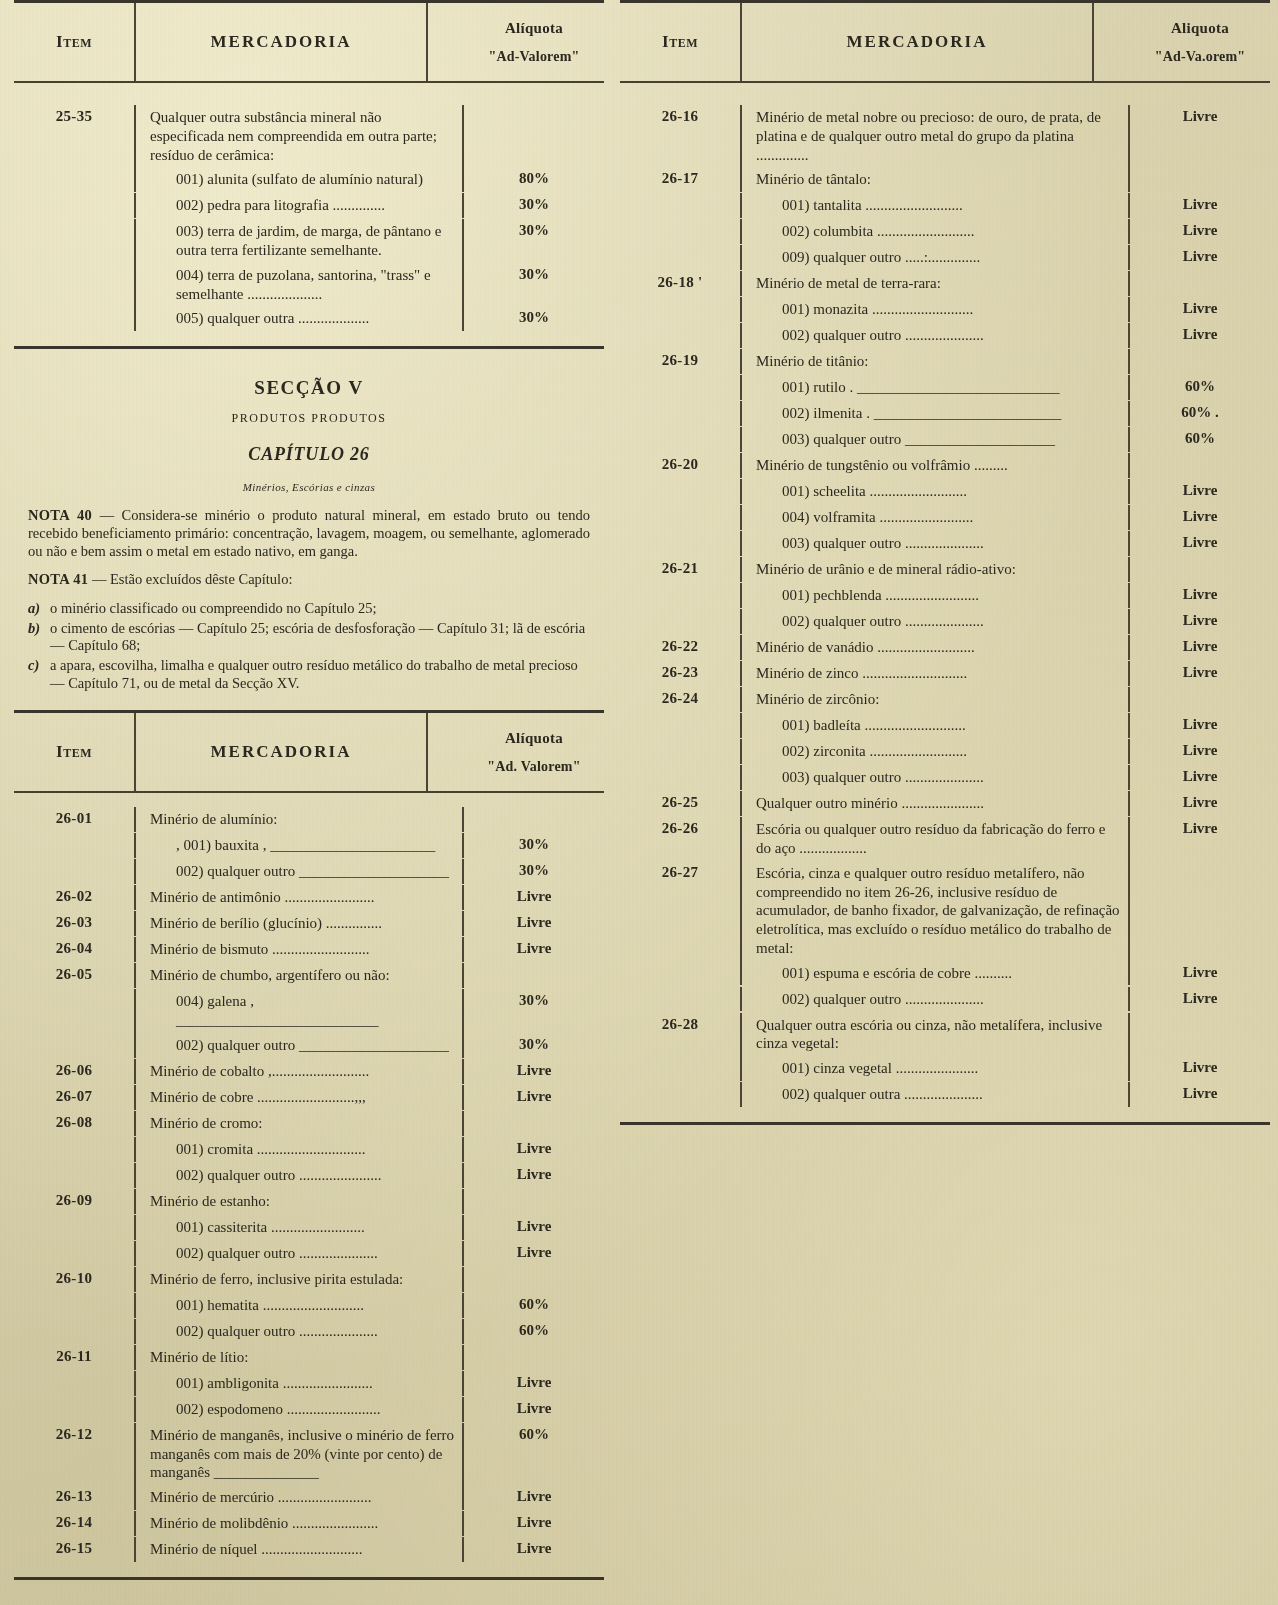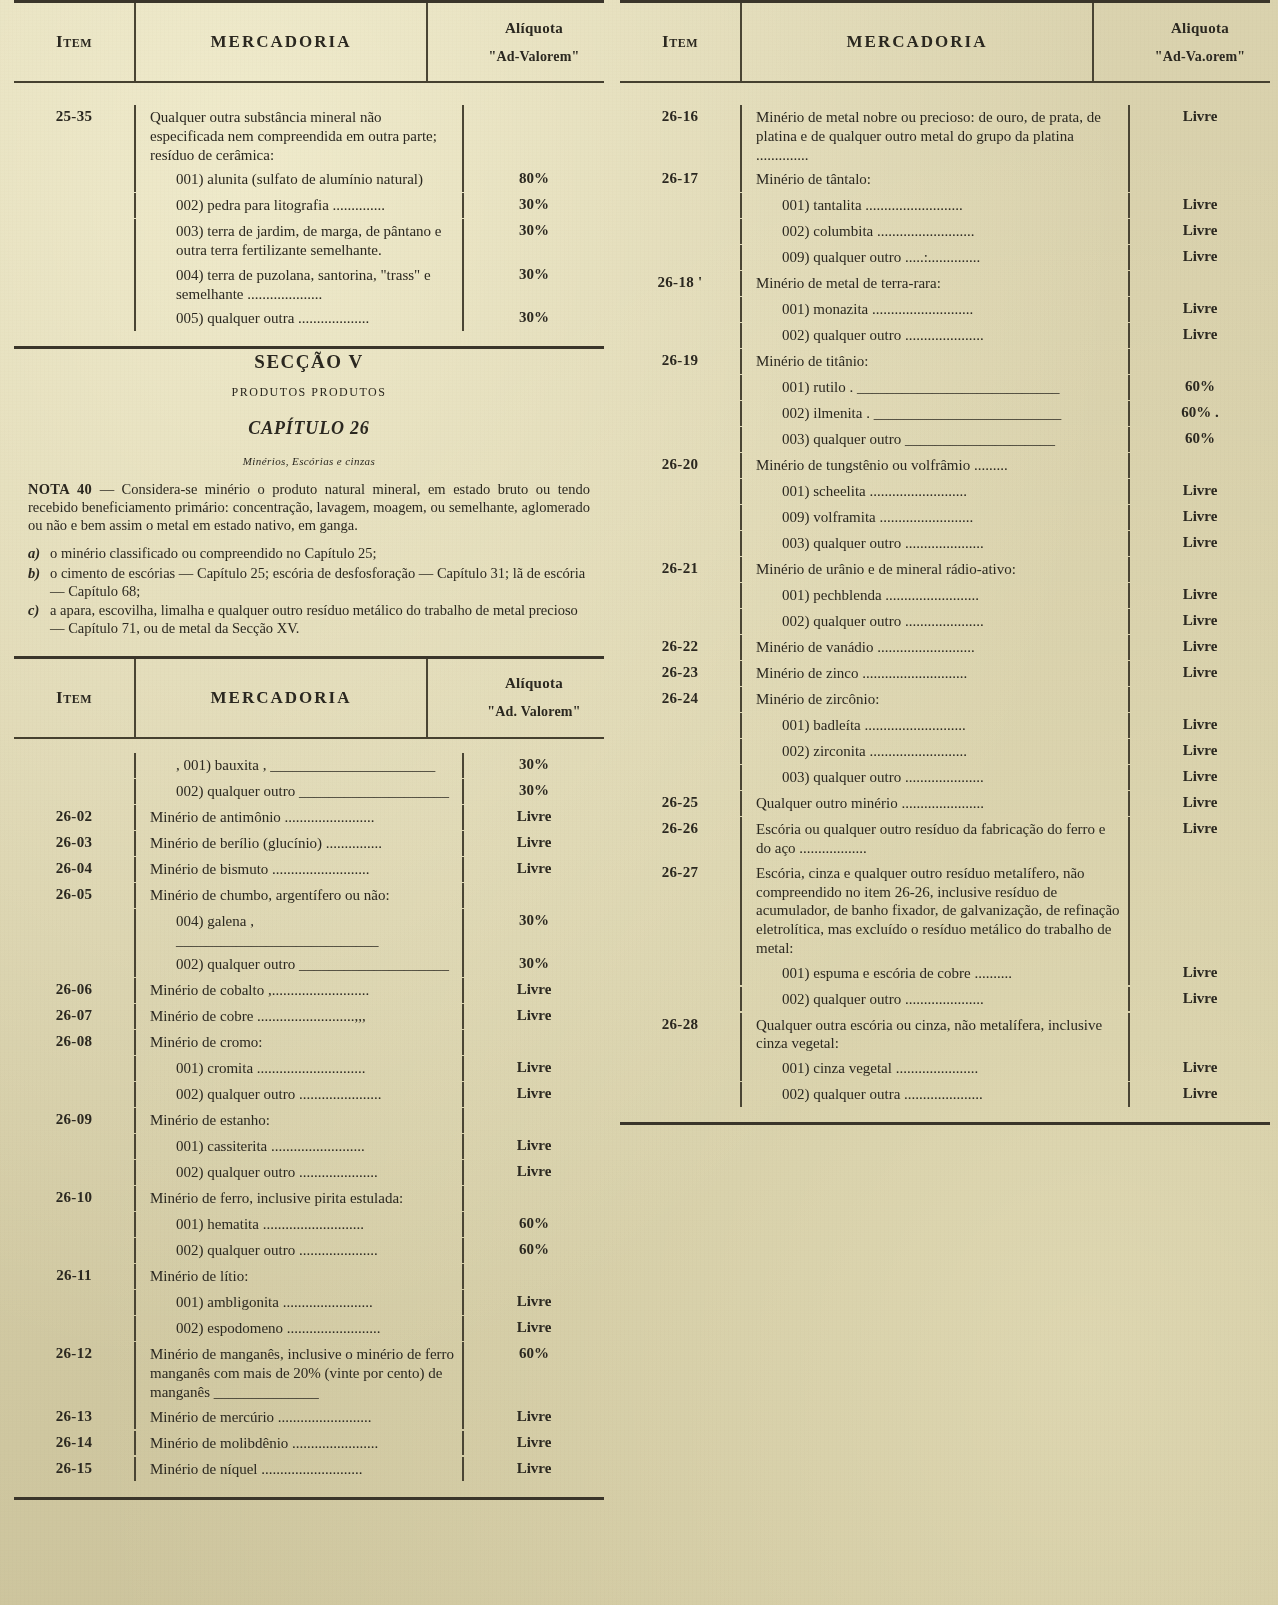--- a/index.html
+++ b/index.html
@@ -132,21 +132,21 @@
     font-size: 15px;
     font-weight: bold;
     text-align: center;
   }
   .sub {
     padding-left: 40px !important;
   }
 
   
   .section {
-    padding: 2px 10px 10px 10px;
+    padding: 28px 10px 10px 10px;
     text-align: center;
   }
   .sec-title {
     font-variant: small-caps;
     font-weight: bold;
     font-size: 19px;
     letter-spacing: 1.5px;
     margin-bottom: 12px;
   }
   .sec-sub {
@@ -263,20 +263,24 @@
     <div class="section">
       <div class="sec-title">SECÇÃO V</div>
       <div class="sec-sub">PRODUTOS PRODUTOS</div>
       <div class="cap-title">CAPÍTULO 26</div>
       <div class="cap-sub">Minérios, Escórias e cinzas</div>
 
       <div class="note">
         <b>NOTA 40</b>
         <span>— Considera-se minério o produto natural mineral, em estado bruto ou tendo recebido beneficiamento primário: concentração, lavagem, moagem, ou semelhante, aglomerado ou não e bem assim o metal em estado nativo, em ganga.</span>
       </div>
+      <div class="note" style="text-align:left;">
+        <b>NOTA 41</b>
+        <span>— Estão excluídos dêste Capítulo:</span>
+      </div>
       <div class="note-list">
         <div class="li">
           <span class="mk">a)</span>
           <span class="tx">o minério classificado ou compreendido no Capítulo 25;</span>
         </div>
         <div class="li">
           <span class="mk">b)</span>
           <span class="tx">o cimento de escórias — Capítulo 25; escória de desfosforação — Capítulo 31; lã de escória — Capítulo 68;</span>
         </div>
         <div class="li">
@@ -296,20 +300,25 @@
           <div class="hdr-merc">MERCADORIA</div>
         </div>
         <div class="cell c-aliq">
           <div class="hdr-aliq-1">Alíquota</div>
           <div class="hdr-aliq-2">"Ad. Valorem"</div>
         </div>
       </div>
       <div class="rule-med"></div>
       <div class="spacer-14"></div>
       <div class="body-rows" id="left-rows">
+          <div class="row">
+            <div class="item">26-01</div>
+            <div class="merc vline vline-r">Minério de alumínio:</div>
+            <div class="aliq"></div>
+          </div>
           <div class="row">
             <div class="item"></div>
             <div class="merc vline vline-r sub">, 001) bauxita , ______________________</div>
             <div class="aliq">30%</div>
           </div>
           <div class="row">
             <div class="item"></div>
             <div class="merc vline vline-r sub">002) qualquer outro ____________________</div>
             <div class="aliq">30%</div>
           </div>
@@ -522,21 +531,21 @@
             <div class="merc vline vline-r">Minério de tungstênio ou volfrâmio .........</div>
             <div class="aliq"></div>
           </div>
           <div class="row">
             <div class="item"></div>
             <div class="merc vline vline-r sub">001) scheelita ..........................</div>
             <div class="aliq">Livre</div>
           </div>
           <div class="row">
             <div class="item"></div>
-            <div class="merc vline vline-r sub">009) volframita .........................</div>
+            <div class="merc vline vline-r sub">004) volframita .........................</div>
             <div class="aliq">Livre</div>
           </div>
           <div class="row">
             <div class="item"></div>
             <div class="merc vline vline-r sub">003) qualquer outro .....................</div>
             <div class="aliq">Livre</div>
           </div>
           <div class="row">
             <div class="item">26-21</div>
             <div class="merc vline vline-r">Minério de urânio e de mineral rádio-ativo:</div>

